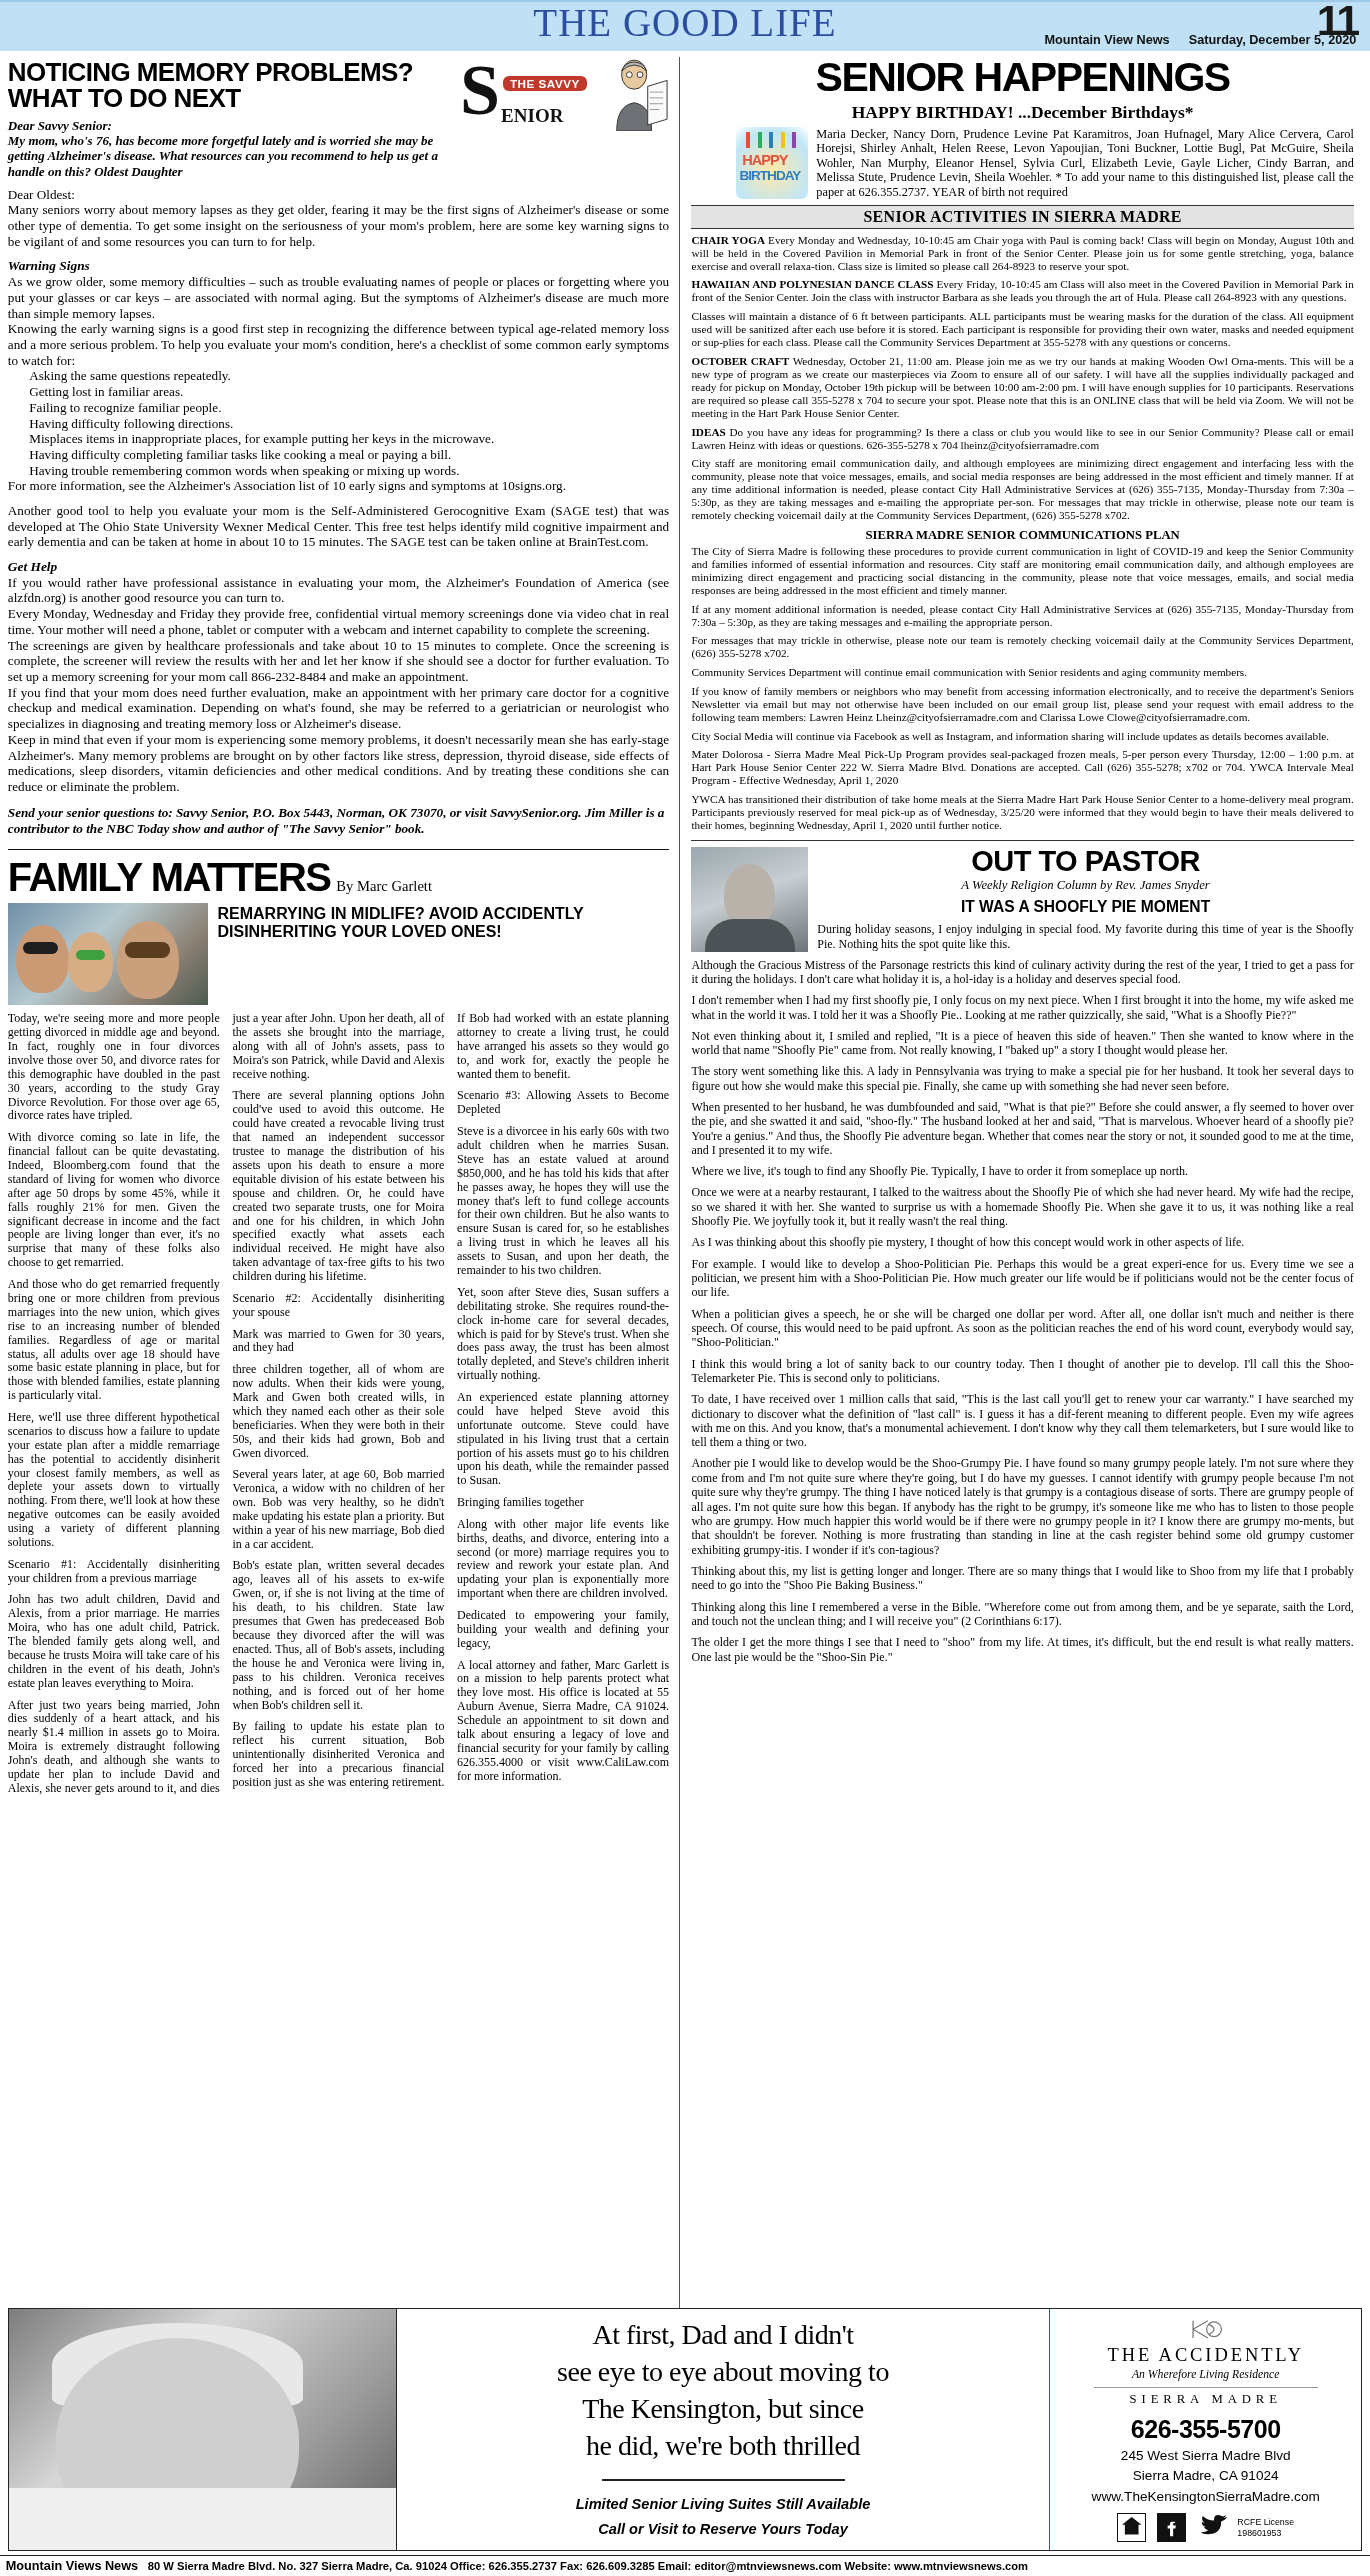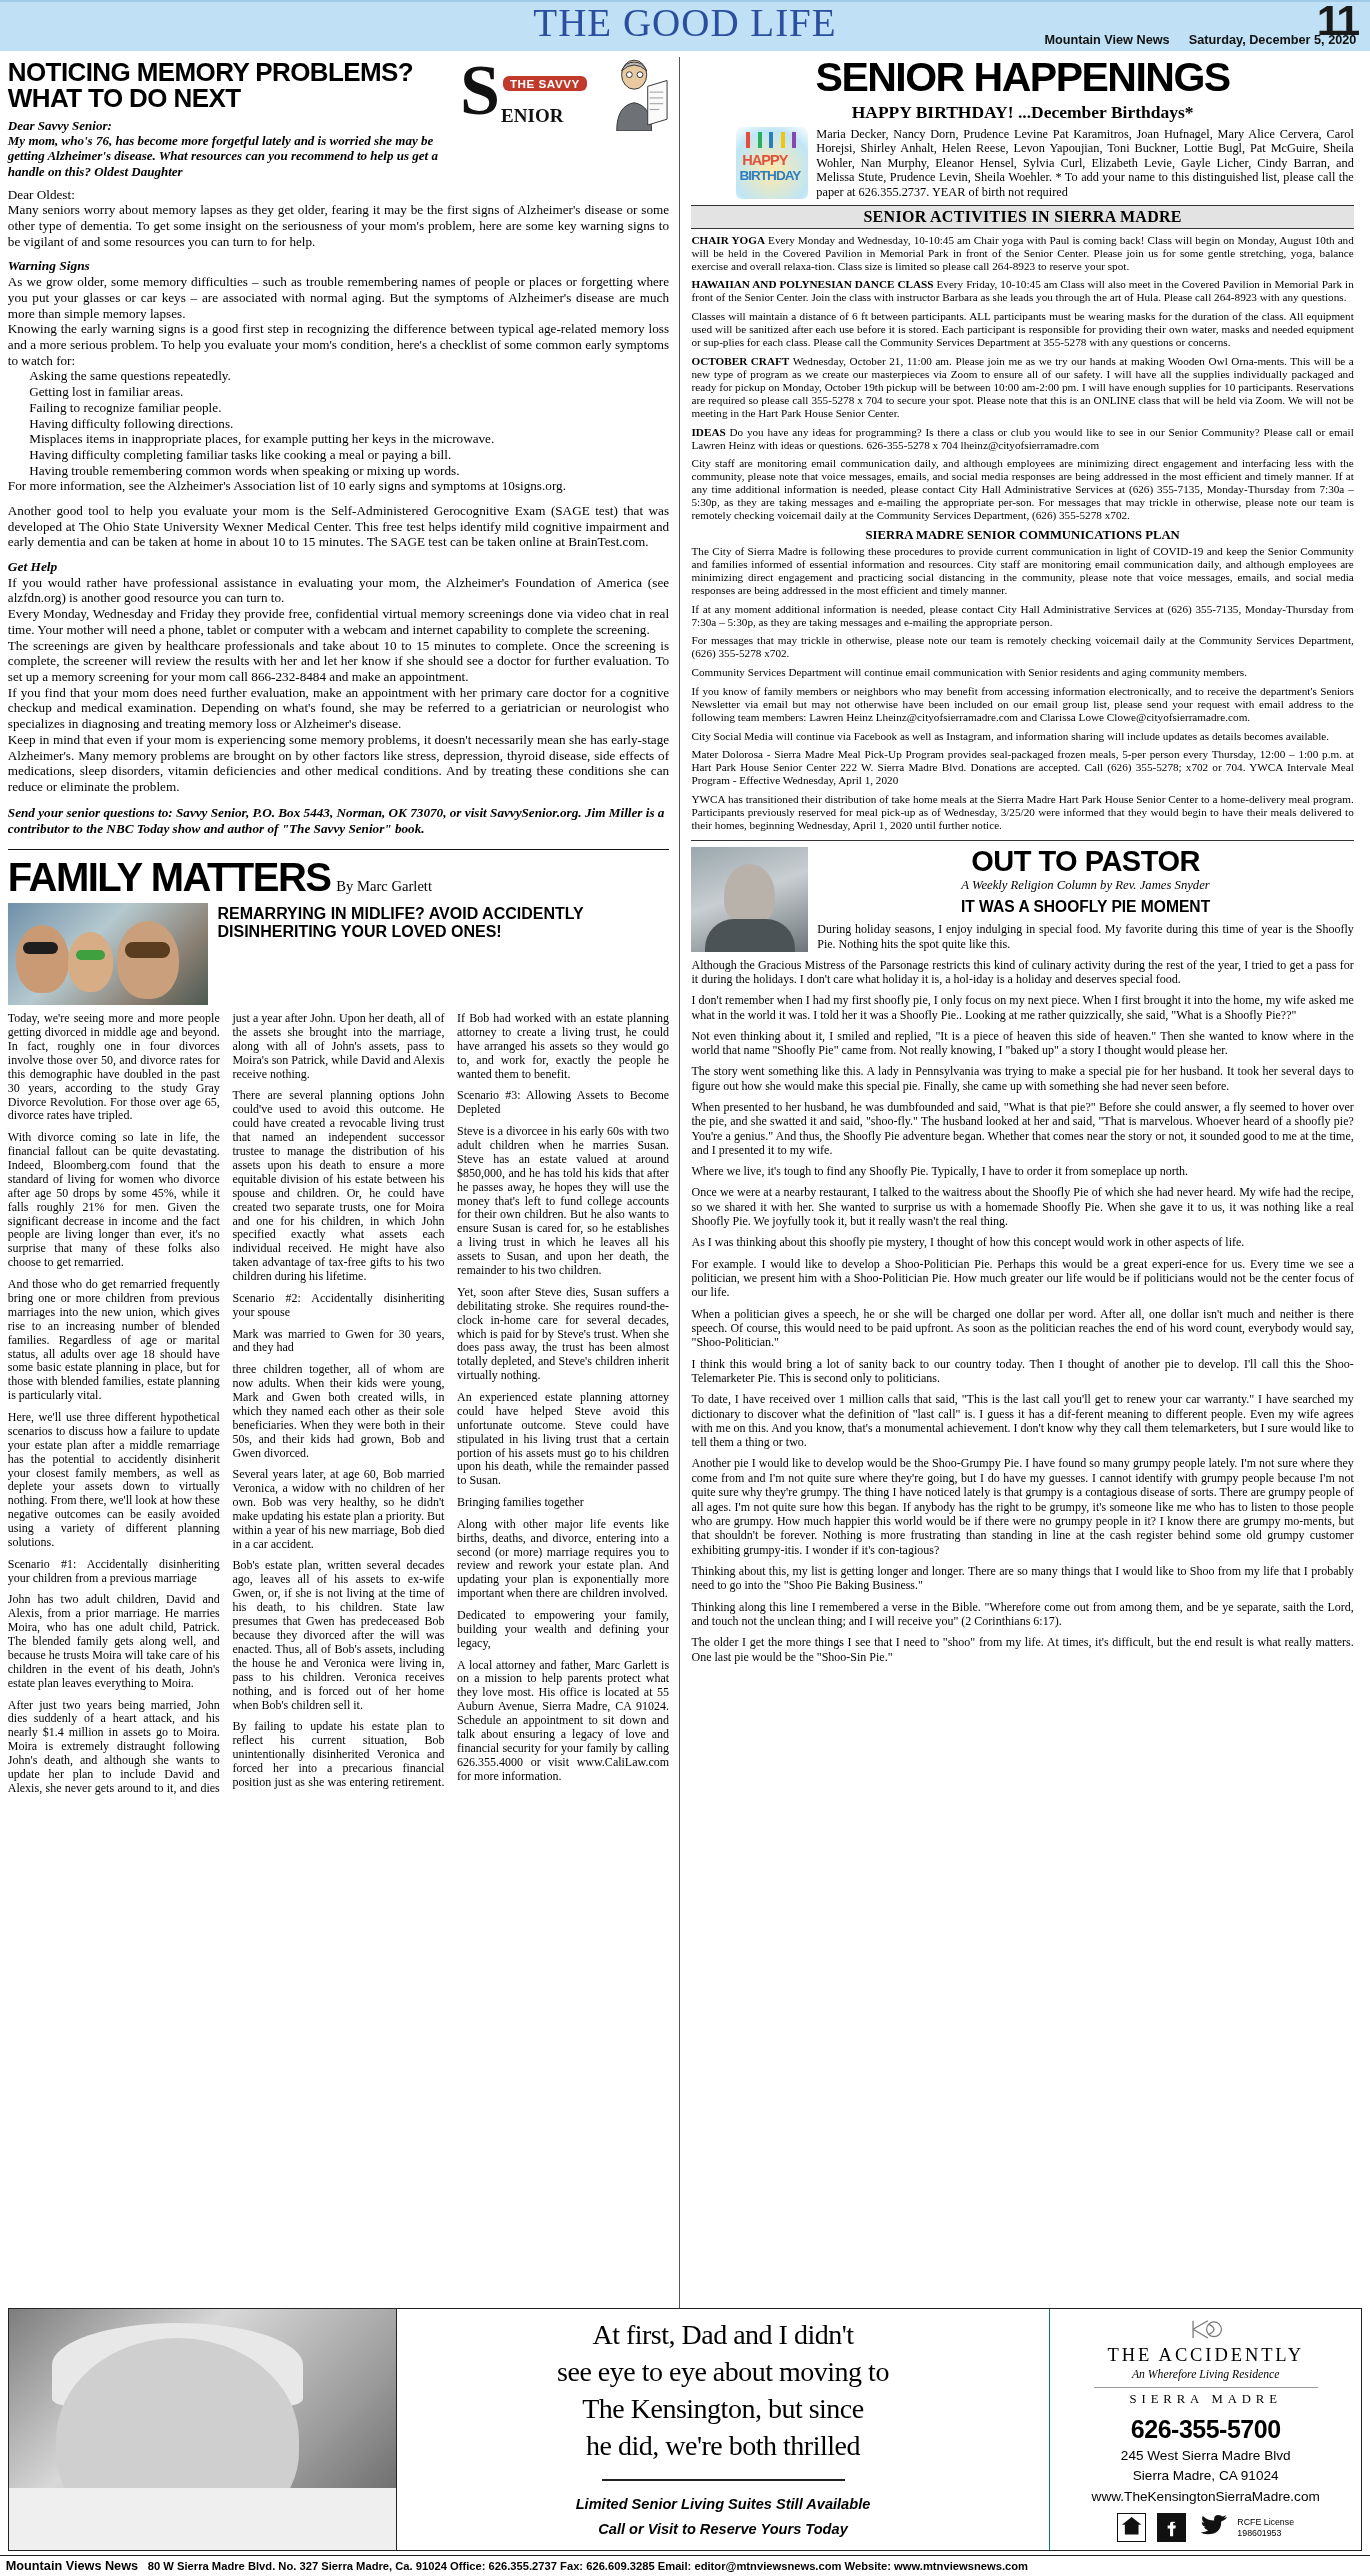--- a/index.html
+++ b/index.html
@@ -312,21 +312,21 @@
           <span class="l2">WHAT TO DO NEXT</span>
         </h1>
 
         <div class="intro" style="white-space:pre-line;">Dear Savvy Senior:
 My mom, who's 76, has become more forgetful lately and is worried she may be getting Alzheimer's disease. What resources can you recommend to help us get a handle on this?  Oldest Daughter</div>
 
         <div class="body">Dear Oldest:</div>
         <div class="body">Many seniors worry about memory lapses as they get older, fearing it may be the first signs of Alzheimer's disease or some other type of dementia. To get some insight on the seriousness of your mom's problem, here are some key warning signs to be vigilant of and some resources you can turn to for help.</div>
 
         <div class="subh">Warning Signs</div>
-        <div class="body">As we grow older, some memory difficulties – such as trouble remembering names of people or places or forgetting where you put your glasses or car keys – are associated with normal aging. But the symptoms of Alzheimer's disease are much more than simple memory lapses.</div>
+        <div class="body">As we grow older, some memory difficulties – such as trouble evaluating names of people or places or forgetting where you put your glasses or car keys – are associated with normal aging. But the symptoms of Alzheimer's disease are much more than simple memory lapses.</div>
         <div class="body ind">Knowing the early warning signs is a good first step in recognizing the difference between typical age-related memory loss and a more serious problem. To help you evaluate your mom's condition, here's a checklist of some common early symptoms to watch for:</div>
 
         <ul class="checks">
           <li>Asking the same questions repeatedly.</li>
           <li>Getting lost in familiar areas.</li>
           <li>Failing to recognize familiar people.</li>
           <li>Having difficulty following directions.</li>
           <li>Misplaces items in inappropriate places, for example putting her keys in the microwave.</li>
           <li>Having difficulty completing familiar tasks like cooking a meal or paying a bill.</li>
           <li>Having trouble remembering common words when speaking or mixing up words.</li>

